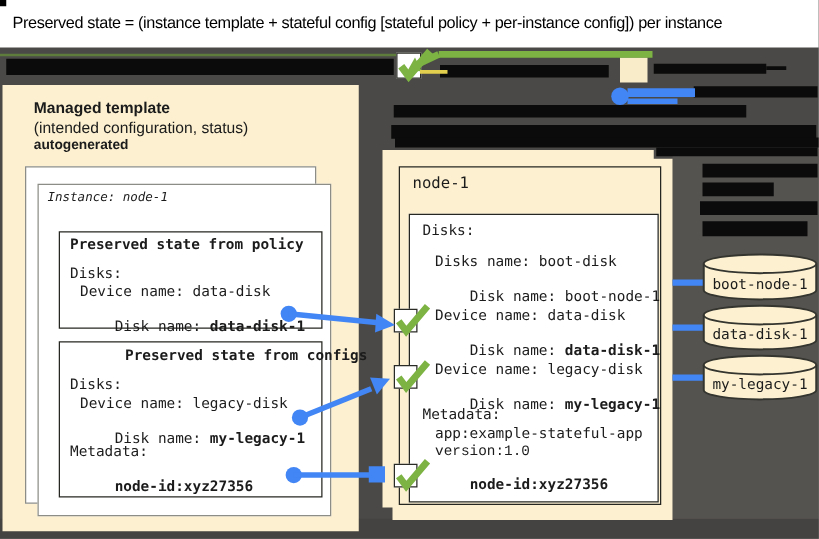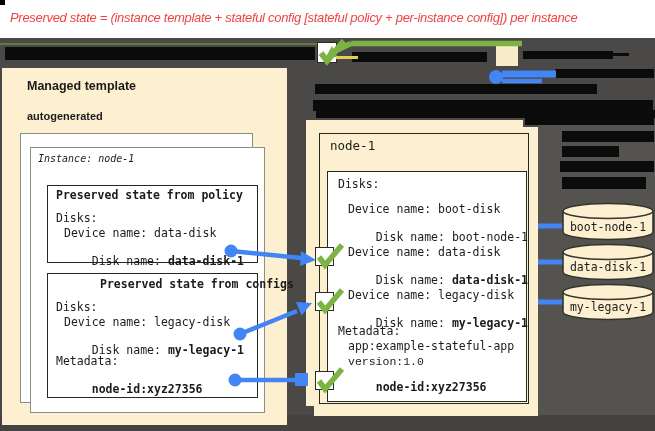--- a/index.html
+++ b/index.html
@@ -11,21 +11,21 @@
   .card{position:absolute;background:#ffffff;border:1px solid #8d8d88;box-sizing:border-box;}
   .obox{position:absolute;background:#ffffff;border:1.4px solid #262622;box-sizing:border-box;}
   .cbox{position:absolute;background:#fcf0d0;border:1.4px solid #262622;box-sizing:border-box;}
   .checkbox{position:absolute;width:19px;height:19px;background:#ffffff;border:1.5px solid #2a2a26;
             box-sizing:border-box;z-index:6;}
   .mono{position:absolute;font-family:"DejaVu Sans Mono",monospace;font-size:11.5px;
         color:#1b1b1b;white-space:pre;line-height:13px;}
   .mono b{font-weight:bold;}
   .sans{position:absolute;font-family:"Liberation Sans",sans-serif;color:#1b1b1b;}
   .hdr{position:absolute;left:0;top:0;width:655px;height:38px;background:#ffffff;}
-  .hdr .t{position:absolute;left:10px;top:10px;font-size:13px;letter-spacing:-0.3px;color:#ef4444;font-style:italic;}
+  .hdr .t{position:absolute;left:10px;top:10px;font-size:13px;letter-spacing:-0.3px;color:#000000;}
   svg.overlay{position:absolute;left:0;top:0;z-index:8;pointer-events:none;}
   .svgmono{font-family:"DejaVu Sans Mono",monospace;font-size:11.5px;fill:#1b1b1b;}
 </style>
 </head>
 <body>
 
 <div id="stage">
 
   <div class="abs" style="left:0;top:415px;width:655px;height:16px;background:#454341;"></div>
   <div class="abs" style="left:538px;top:119px;width:117px;height:296px;background:#555350;"></div>
@@ -50,20 +50,21 @@
   <div class="bar" style="left:562px;top:131px;width:92px;height:11px;"></div>
   <div class="bar" style="left:562px;top:146px;width:57px;height:11px;"></div>
   <div class="bar" style="left:560px;top:161px;width:94px;height:11px;"></div>
   <div class="bar" style="left:562px;top:177px;width:84px;height:12px;"></div>
 
   <div class="checkbox" style="left:317px;top:42px;width:20px;height:21px;"></div>
   <div class="abs" style="left:496px;top:46px;width:22px;height:20px;background:#f8ecc9;"></div>
 
   <div class="panel" style="left:2px;top:68px;width:285px;height:357px;"></div>
   <div class="sans" style="left:27px;top:79px;font-size:12.5px;font-weight:bold;">Managed template</div>
+  <div class="sans" style="left:27px;top:95px;font-size:12.5px;">(intended configuration, status)</div>
   <div class="sans" style="left:27px;top:110px;font-size:11px;font-weight:bold;">autogenerated</div>
 
   <div class="card" style="left:20px;top:133px;width:233px;height:270px;"></div>
   <div class="card" style="left:30px;top:147px;width:235px;height:266px;"></div>
   <div class="mono" style="left:38px;top:152px;font-size:10px;font-style:italic;">Instance: node-1</div>
 
   <div class="obox" style="left:47px;top:185px;width:211px;height:78px;"></div>
   <div class="mono" style="left:56px;top:189px;font-weight:bold;">Preserved state from policy</div>
   <div class="mono" style="left:56px;top:212px;">Disks:</div>
   <div class="mono" style="left:64px;top:227px;">Device name: data-disk</div>
@@ -84,21 +85,21 @@
   </div>
 
   <div class="panel" style="left:306px;top:120px;width:217px;height:286px;"></div>
   <div class="panel" style="left:314px;top:127px;width:224px;height:289px;"></div>
   <div class="cbox" style="left:319px;top:133px;width:210px;height:271px;"></div>
   <div class="mono" style="left:330px;top:139px;font-size:12.5px;">node-1</div>
   <div class="obox" style="left:327px;top:171px;width:200px;height:231px;"></div>
 
   <div class="mono" style="left:338px;top:178px;">Disks:</div>
 
-  <div class="mono" style="left:348px;top:203px;">Device name: boot-disk</div>
+  <div class="mono" style="left:348px;top:203px;">Disks name: boot-disk</div>
   <div class="mono" style="left:348px;top:218px;">
     <span>Disk name: </span><span>boot-node-1</span>
   </div>
 
   <div class="mono" style="left:348px;top:246px;">Device name: data-disk</div>
   <div class="mono" style="left:348px;top:261px;">
     <span>Disk name: </span><b>data-disk-1</b>
   </div>
 
   <div class="mono" style="left:348px;top:289px;">Device name: legacy-disk</div>

